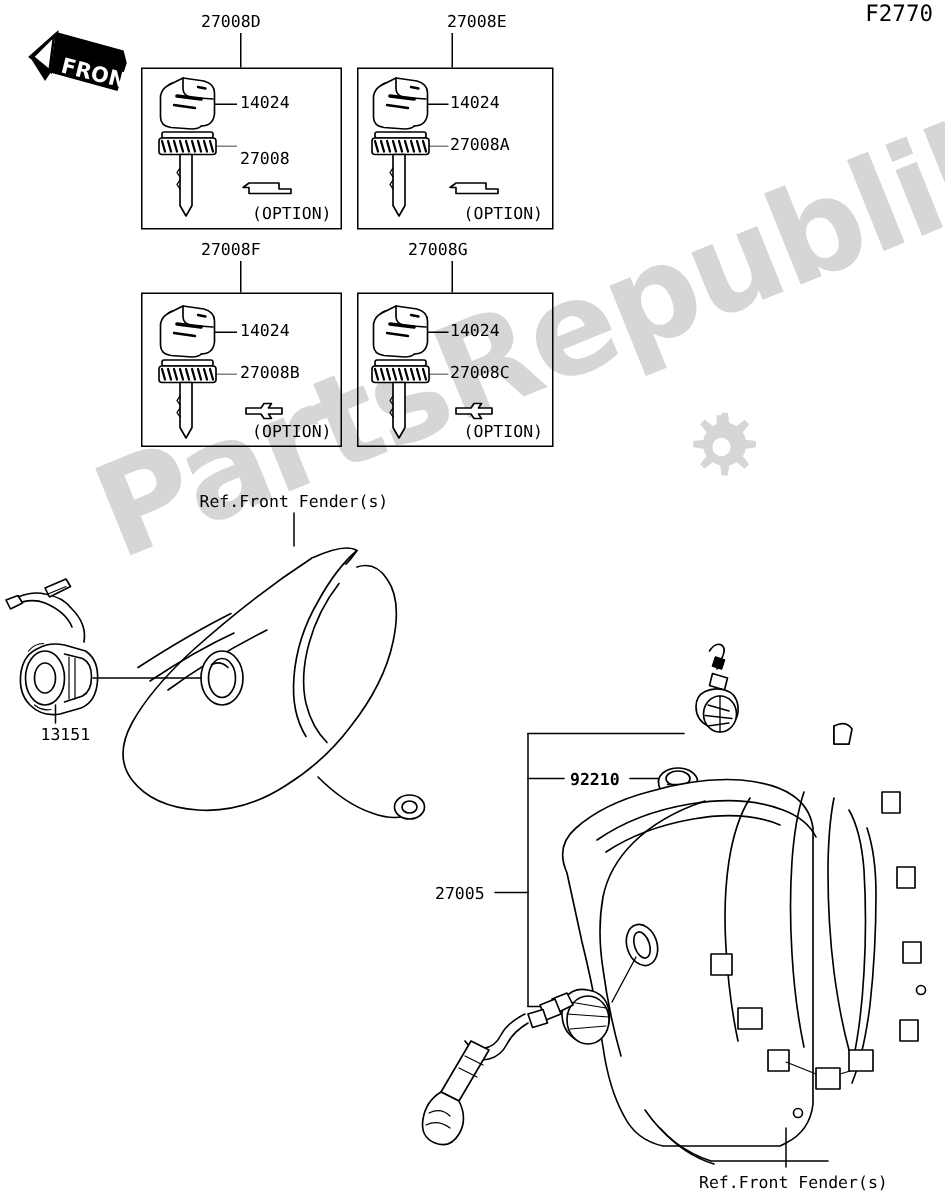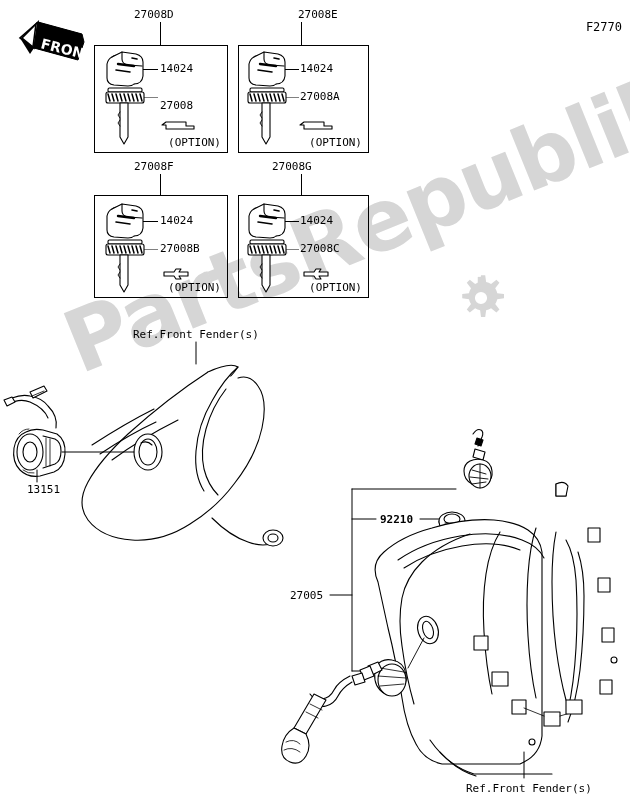--- a/index.html
+++ b/index.html
@@ -19,22 +19,22 @@
     position: absolute;
     font-family: "DejaVu Sans Mono", monospace;
     font-size: 11px;
     color: #000000;
     white-space: nowrap;
     letter-spacing: 0px;
   }
   .page-code {
     position: absolute;
     right: 8px;
-    top: 20px;
-    font-size: 12px;
+    top: 0;
+    font-size: 15px;
     font-family: "DejaVu Sans Mono", monospace;
     color: #000;
   }
   .optbox {
     position: absolute;
     border: 1.2px solid #000;
     background: transparent;
     box-sizing: border-box;
   }
   .opt-caption {

